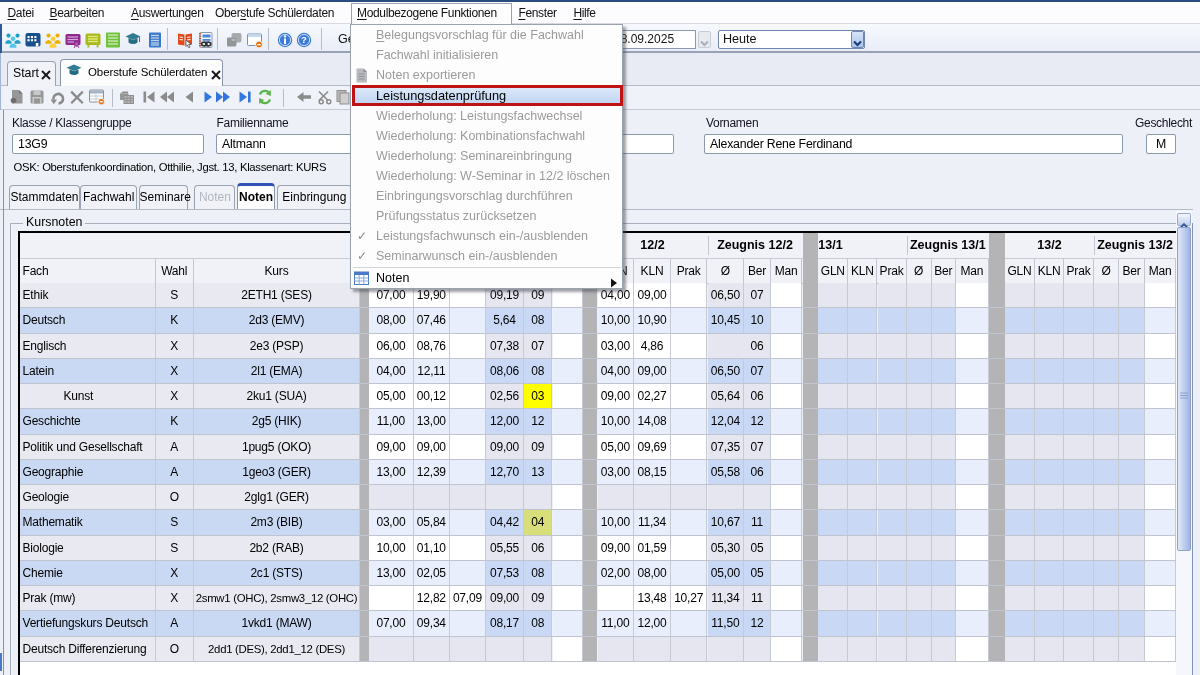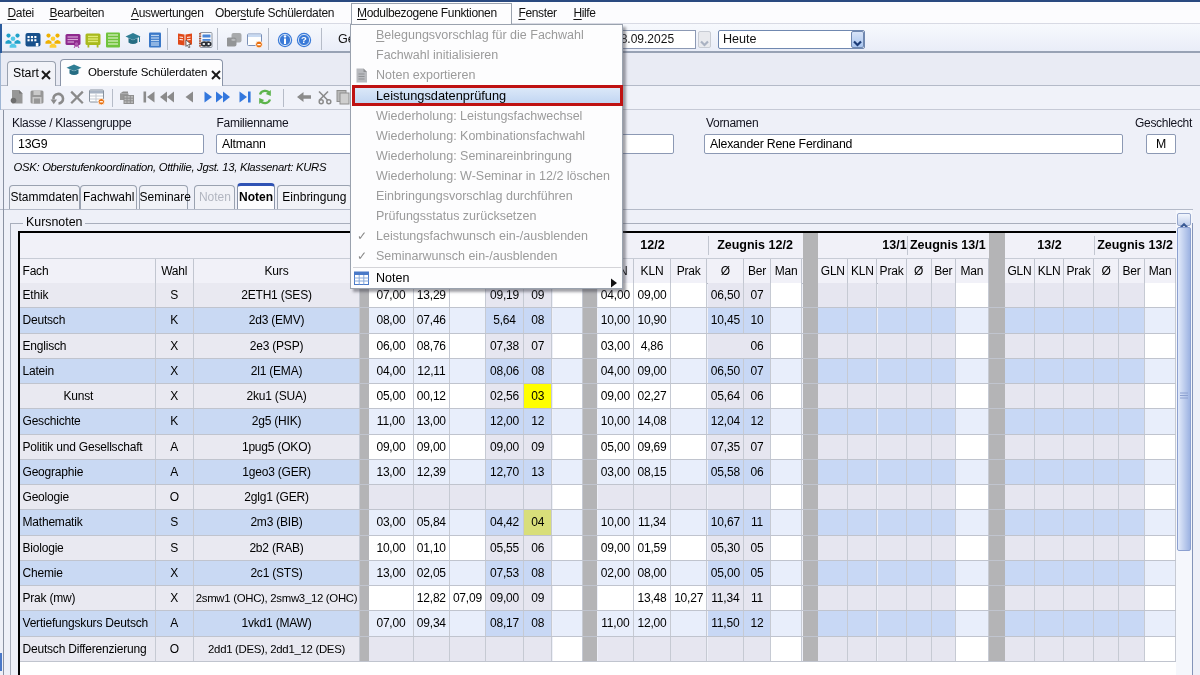--- a/index.html
+++ b/index.html
@@ -273,39 +273,39 @@
     </svg></div>
 <div style="position:absolute;left:0;top:109.5px;width:1200px;height:113px;background:#eef0f8;"></div>
 <div style="position:absolute;left:12px;top:115.5px;font-size:12px;letter-spacing:-0.3px;color:#13131f;">Klasse / Klassengruppe</div>
 <div style="position:absolute;left:216.6px;top:115.5px;font-size:12px;letter-spacing:-0.3px;color:#13131f;">Familienname</div>
 <div style="position:absolute;left:706px;top:115.5px;font-size:12px;letter-spacing:-0.3px;color:#13131f;">Vornamen</div>
 <div style="position:absolute;left:1135px;top:115.5px;font-size:12px;letter-spacing:-0.3px;color:#13131f;">Geschlecht</div>
 <div style="position:absolute;left:12px;top:133.5px;width:192px;height:20px;background:#fff;border:1px solid #8c99b4;border-radius:2px;font-size:12.3px;letter-spacing:-0.2px;color:#000;padding-left:5px;line-height:18px;white-space:nowrap;overflow:hidden;">13G9</div>
 <div style="position:absolute;left:216px;top:133.5px;width:458px;height:20px;background:#fff;border:1px solid #8c99b4;border-radius:2px;font-size:12.3px;letter-spacing:-0.2px;color:#000;padding-left:5px;line-height:18px;white-space:nowrap;overflow:hidden;">Altmann</div>
 <div style="position:absolute;left:704px;top:133.5px;width:419px;height:20px;background:#fff;border:1px solid #8c99b4;border-radius:2px;font-size:12.3px;letter-spacing:-0.2px;color:#000;padding-left:5px;line-height:18px;white-space:nowrap;overflow:hidden;">Alexander Rene Ferdinand</div>
 <div style="position:absolute;left:1146px;top:133.5px;width:30px;height:20px;background:#fff;border:1px solid #8c99b4;border-radius:2px;font-size:12.3px;letter-spacing:-0.2px;color:#000;padding-left:5px;line-height:18px;white-space:nowrap;overflow:hidden;text-align:center;padding-left:0;">M</div>
-<div style="position:absolute;left:13.5px;top:161px;font-size:11.3px;letter-spacing:-0.3px;font-style:italic;color:#000;white-space:nowrap;">OSK: Oberstufenkoordination, Otthilie, Jgst. 13, Klassenart: KURS</div>
+<div style="position:absolute;left:13.5px;top:161px;font-size:11.3px;letter-spacing:-0.3px;color:#000;white-space:nowrap;">OSK: Oberstufenkoordination, Otthilie, Jgst. 13, Klassenart: KURS</div>
 <div style="position:absolute;left:0;top:208.7px;width:1193px;height:1px;background:#b4bac8;"></div>
 <div style="position:absolute;left:9px;top:185.4px;width:71px;height:23.4px;background:#f1f2f7;border:1px solid #9aa2b0;border-bottom:none;border-radius:4px 4px 0 0;font-size:12px;color:#000;text-align:center;line-height:22px;">Stammdaten</div>
 <div style="position:absolute;left:80.4px;top:185.4px;width:56.6px;height:23.4px;background:#f1f2f7;border:1px solid #9aa2b0;border-bottom:none;border-radius:4px 4px 0 0;font-size:12px;color:#000;text-align:center;line-height:22px;">Fachwahl</div>
 <div style="position:absolute;left:138.6px;top:185.4px;width:49px;height:23.4px;background:#f1f2f7;border:1px solid #9aa2b0;border-bottom:none;border-radius:4px 4px 0 0;font-size:12px;color:#000;text-align:center;line-height:22px;">Seminare</div>
 <div style="position:absolute;left:194.4px;top:185.4px;width:41px;height:23.4px;background:#f1f2f7;border:1px solid #9aa2b0;border-bottom:none;border-radius:4px 4px 0 0;font-size:12px;color:#b2b6c0;text-align:center;line-height:22px;">Noten</div>
 <div style="position:absolute;left:237px;top:182.8px;width:38px;height:26px;background:#fdfdfe;border:1px solid #8a94a8;border-bottom:none;border-top:3px solid #2f52b4;border-radius:4px 4px 0 0;font-size:12px;font-weight:bold;color:#000;text-align:center;line-height:22px;">Noten</div>
 <div style="position:absolute;left:276.9px;top:185.4px;width:75px;height:23.4px;background:#f1f2f7;border:1px solid #9aa2b0;border-bottom:none;border-radius:4px 4px 0 0;font-size:12px;color:#000;text-align:center;line-height:22px;">Einbringung</div>
 <div style="position:absolute;left:10px;top:222.7px;width:1182.5px;height:1px;background:#a8aebc;"></div>
 <div style="position:absolute;left:10px;top:222.7px;width:1px;height:453px;background:#a8aebc;"></div>
 <div style="position:absolute;left:1191.5px;top:222.7px;width:1.5px;height:453px;background:#8494b8;"></div>
 <div style="position:absolute;left:23px;top:216.2px;height:13px;background:#eef0f8;padding:0 3px;font-size:12.4px;color:#000;line-height:13px;">Kursnoten</div>
 <div style="position:absolute;left:19.5px;top:661.8px;width:1156.5px;height:13.2px;background:#fff;"></div>
 <div style="position:absolute;left:17.5px;top:231px;width:1158.5px;height:2px;background:#000;"></div>
 <div style="position:absolute;left:17.5px;top:231px;width:2px;height:444px;background:#000;"></div>
 <div style="position:absolute;left:19.5px;top:233px;width:1156.5px;height:50px;background:#f1f1f8;"></div>
 <div style="position:absolute;left:597.5px;top:233px;width:110.0px;height:25px;font-size:12.5px;font-weight:bold;color:#000;text-align:center;line-height:25px;overflow:hidden;">12/2</div>
 <div style="position:absolute;left:707.5px;top:233px;width:95.0px;height:25px;font-size:12.5px;font-weight:bold;color:#000;text-align:center;line-height:25px;overflow:hidden;">Zeugnis 12/2</div>
-<div style="position:absolute;left:818.3px;top:233px;width:88.30000000000007px;height:25px;font-size:12.5px;font-weight:bold;color:#000;text-align:right;line-height:25px;overflow:hidden;">13/1</div>
+<div style="position:absolute;left:818.3px;top:233px;width:88.30000000000007px;height:25px;font-size:12.5px;font-weight:bold;color:#000;text-align:left;line-height:25px;overflow:hidden;">13/1</div>
 <div style="position:absolute;left:906.6px;top:233px;width:82.39999999999998px;height:25px;font-size:12.5px;font-weight:bold;color:#000;text-align:center;line-height:25px;overflow:hidden;">Zeugnis 13/1</div>
 <div style="position:absolute;left:1005px;top:233px;width:89px;height:25px;font-size:12.5px;font-weight:bold;color:#000;text-align:center;line-height:25px;overflow:hidden;">13/2</div>
 <div style="position:absolute;left:1094px;top:233px;width:82px;height:25px;font-size:12.5px;font-weight:bold;color:#000;text-align:center;line-height:25px;overflow:hidden;">Zeugnis 13/2</div>
 <div style="position:absolute;left:485.8px;top:236px;width:1px;height:19px;background:#c2c6d0;"></div>
 <div style="position:absolute;left:707.5px;top:236px;width:1px;height:19px;background:#c2c6d0;"></div>
 <div style="position:absolute;left:906.6px;top:236px;width:1px;height:19px;background:#c2c6d0;"></div>
 <div style="position:absolute;left:1094px;top:236px;width:1px;height:19px;background:#c2c6d0;"></div>
 <div style="position:absolute;left:19.5px;top:257.7px;width:1156.5px;height:1px;background:#c8ccd6;"></div>
 <div class="hdr" style="left:19.5px;top:258.7px;width:136.0px;text-align:left;padding-left:3px;">Fach</div>
 <div class="hdr" style="left:155.5px;top:258.7px;width:38.5px;">Wahl</div>
@@ -336,21 +336,21 @@
 <div class="hdr" style="left:1145px;top:258.7px;width:31px;">Man</div>
 <div style="position:absolute;left:19.5px;top:282.7px;width:1156.5px;height:1px;background:#b8bcc8;"></div>
 <div class="sepcol" style="position:absolute;left:360px;top:233px;width:9.199999999999989px;height:428.8px;"></div>
 <div class="sepcol" style="position:absolute;left:583.3px;top:233px;width:14.200000000000045px;height:428.8px;"></div>
 <div class="sepcol" style="position:absolute;left:802.5px;top:233px;width:15.799999999999955px;height:428.8px;"></div>
 <div class="sepcol" style="position:absolute;left:989px;top:233px;width:16px;height:428.8px;"></div>
 <div class="cell c0 cf" style="left:19.5px;top:283.0px;width:136.0px;">Ethik</div>
 <div class="cell c0" style="left:155.5px;top:283.0px;width:38.5px;">S</div>
 <div class="cell c0" style="left:194px;top:283.0px;width:166px;">2ETH1 (SES)</div>
 <div class="cell cw" style="left:369.2px;top:283.0px;width:44.5px;">07,00</div>
-<div class="cell cw" style="left:413.7px;top:283.0px;width:36.30000000000001px;">13,29</div>
+<div class="cell cw" style="left:413.7px;top:283.0px;width:36.30000000000001px;">19,90</div>
 <div class="cell cw" style="left:450px;top:283.0px;width:35.80000000000001px;"></div>
 <div class="cell cs" style="left:485.8px;top:283.0px;width:38.400000000000034px;">09,19</div>
 <div class="cell cs" style="left:524.2px;top:283.0px;width:28.299999999999955px;">09</div>
 <div class="cell cw" style="left:552.5px;top:283.0px;width:30.799999999999955px;"></div>
 <div class="cell cw" style="left:597.5px;top:283.0px;width:36.700000000000045px;">04,00</div>
 <div class="cell cw" style="left:634.2px;top:283.0px;width:36.59999999999991px;">09,00</div>
 <div class="cell cw" style="left:670.8px;top:283.0px;width:36.700000000000045px;"></div>
 <div class="cell cs" style="left:707.5px;top:283.0px;width:36.700000000000045px;">06,50</div>
 <div class="cell cs" style="left:744.2px;top:283.0px;width:26.59999999999991px;">07</div>
 <div class="cell cw" style="left:770.8px;top:283.0px;width:31.700000000000045px;"></div>

